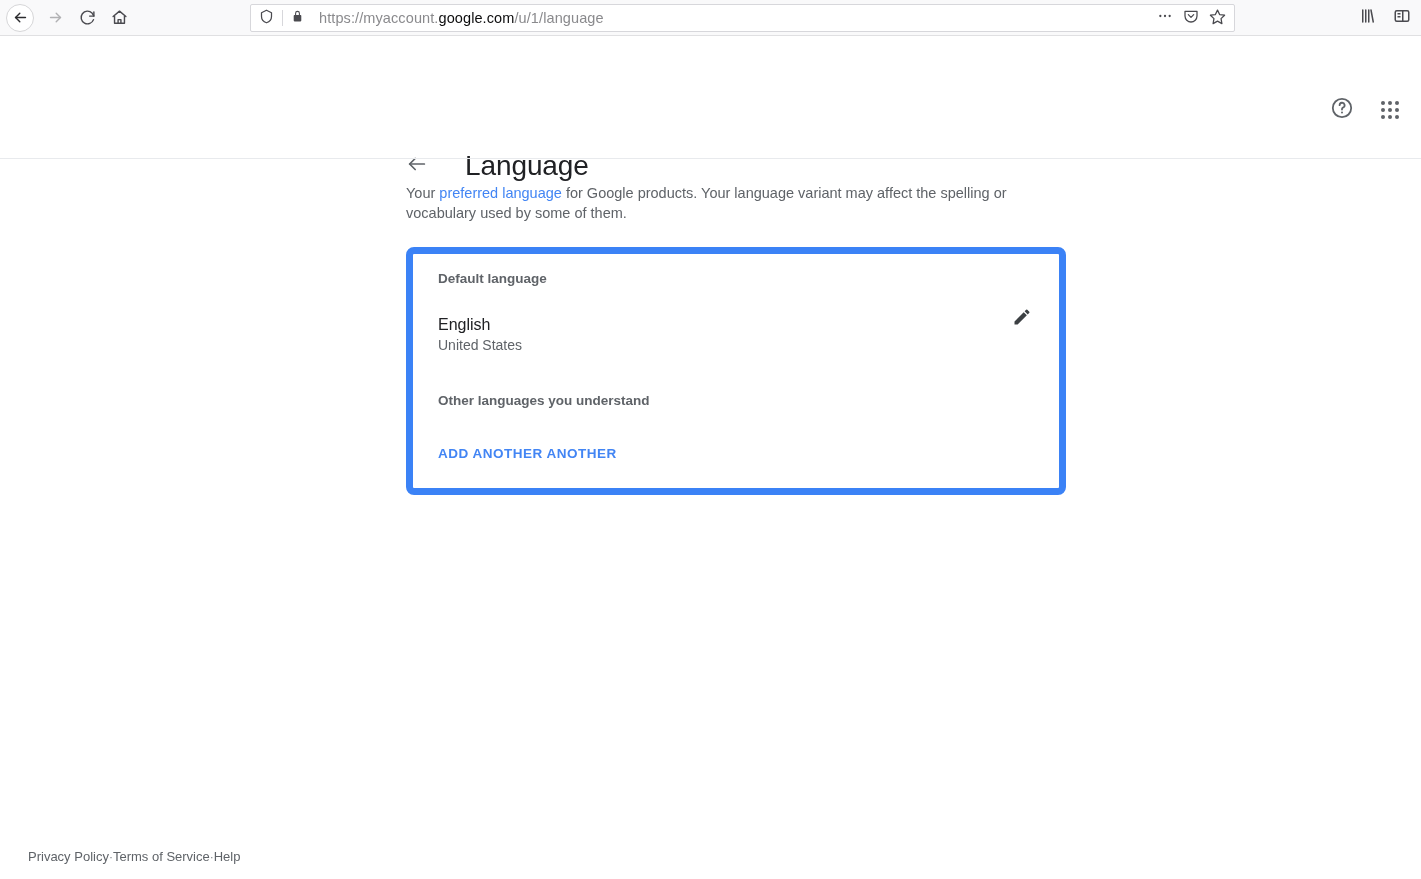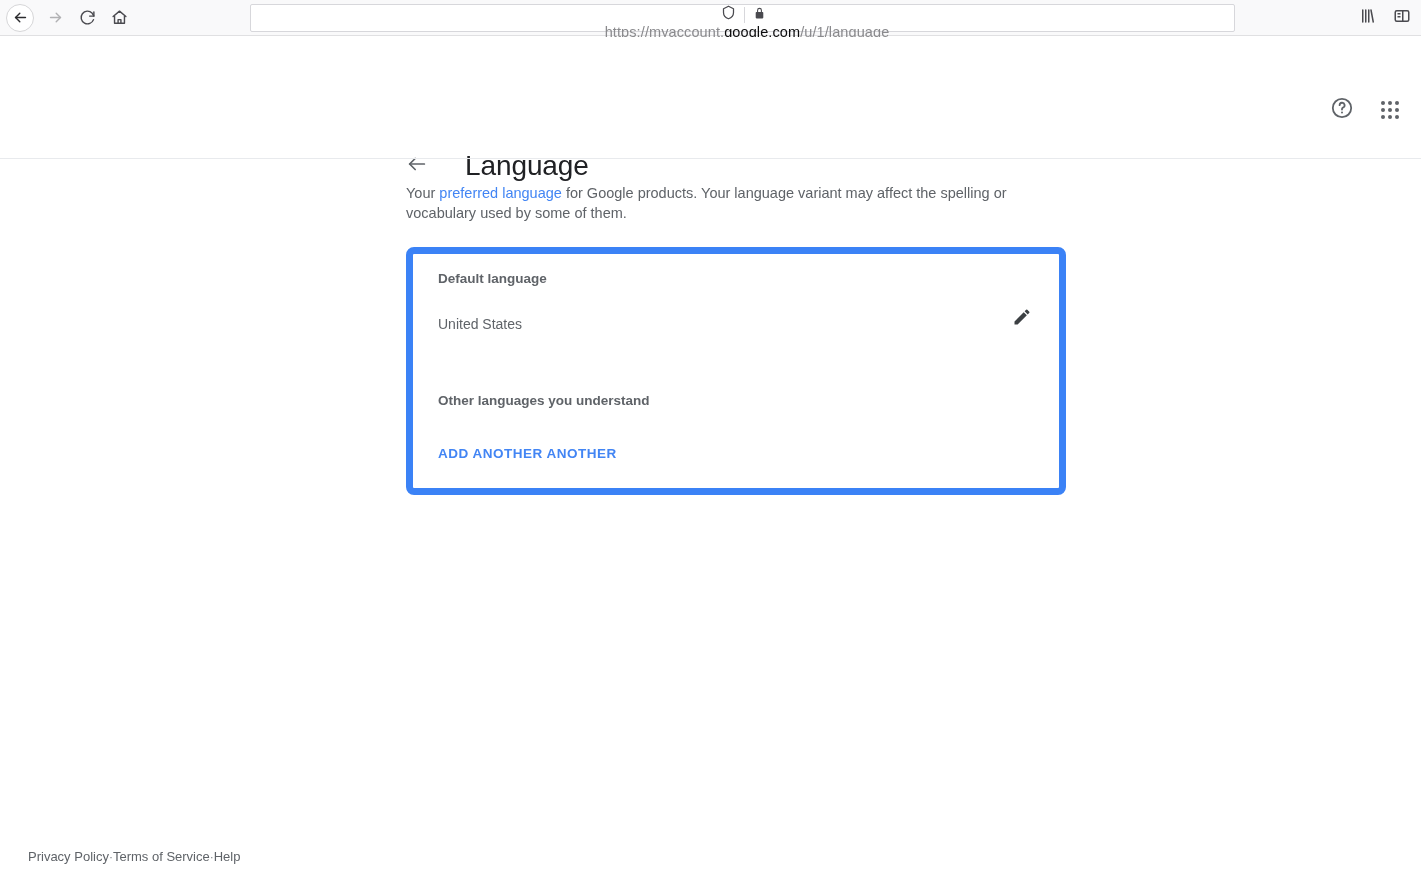--- a/index.html
+++ b/index.html
@@ -37,21 +37,20 @@
 
   .urlbar {
     position: absolute;
     left: 250px; top: 4px;
     width: 985px; height: 28px;
     background: #ffffff;
     border: 1px solid #d7d7db;
     border-radius: 2px;
     display: flex;
     align-items: center;
-    flex-direction: column;
   }
   .urlbar-ident {
     display: flex; align-items: center;
     padding: 0 6px 0 8px;
     gap: 8px;
   }
   .ident-sep {
     width: 1px; height: 16px; background: #d7d7db;
   }
   .url-text {
@@ -361,20 +360,21 @@
 
 <div class="content">
 
   <p class="description"><span>Your </span><a href="#">preferred language</a><span> for Google products. Your language variant may affect the spelling or vocabulary used by some of them.</span></p>
 
   <div class="card">
 
     <div class="section-label label-default">Default language</div>
 
     <div class="lang-row">
+      <div class="lang-name">English</div>
       <div class="lang-region">United States</div>
     </div>
 
     <div class="edit-btn">
       <span>
         <svg width="20" height="20" viewBox="0 0 24 24" fill="#3c4043">
           <path d="M3 17.25V21h3.75L17.81 9.94l-3.75-3.75L3 17.25zM20.71 7.04a1 1 0 0 0 0-1.41l-2.34-2.34a1 1 0 0 0-1.41 0l-1.83 1.83 3.75 3.75 1.83-1.83z"></path>
         </svg>
       </span>
     </div>

